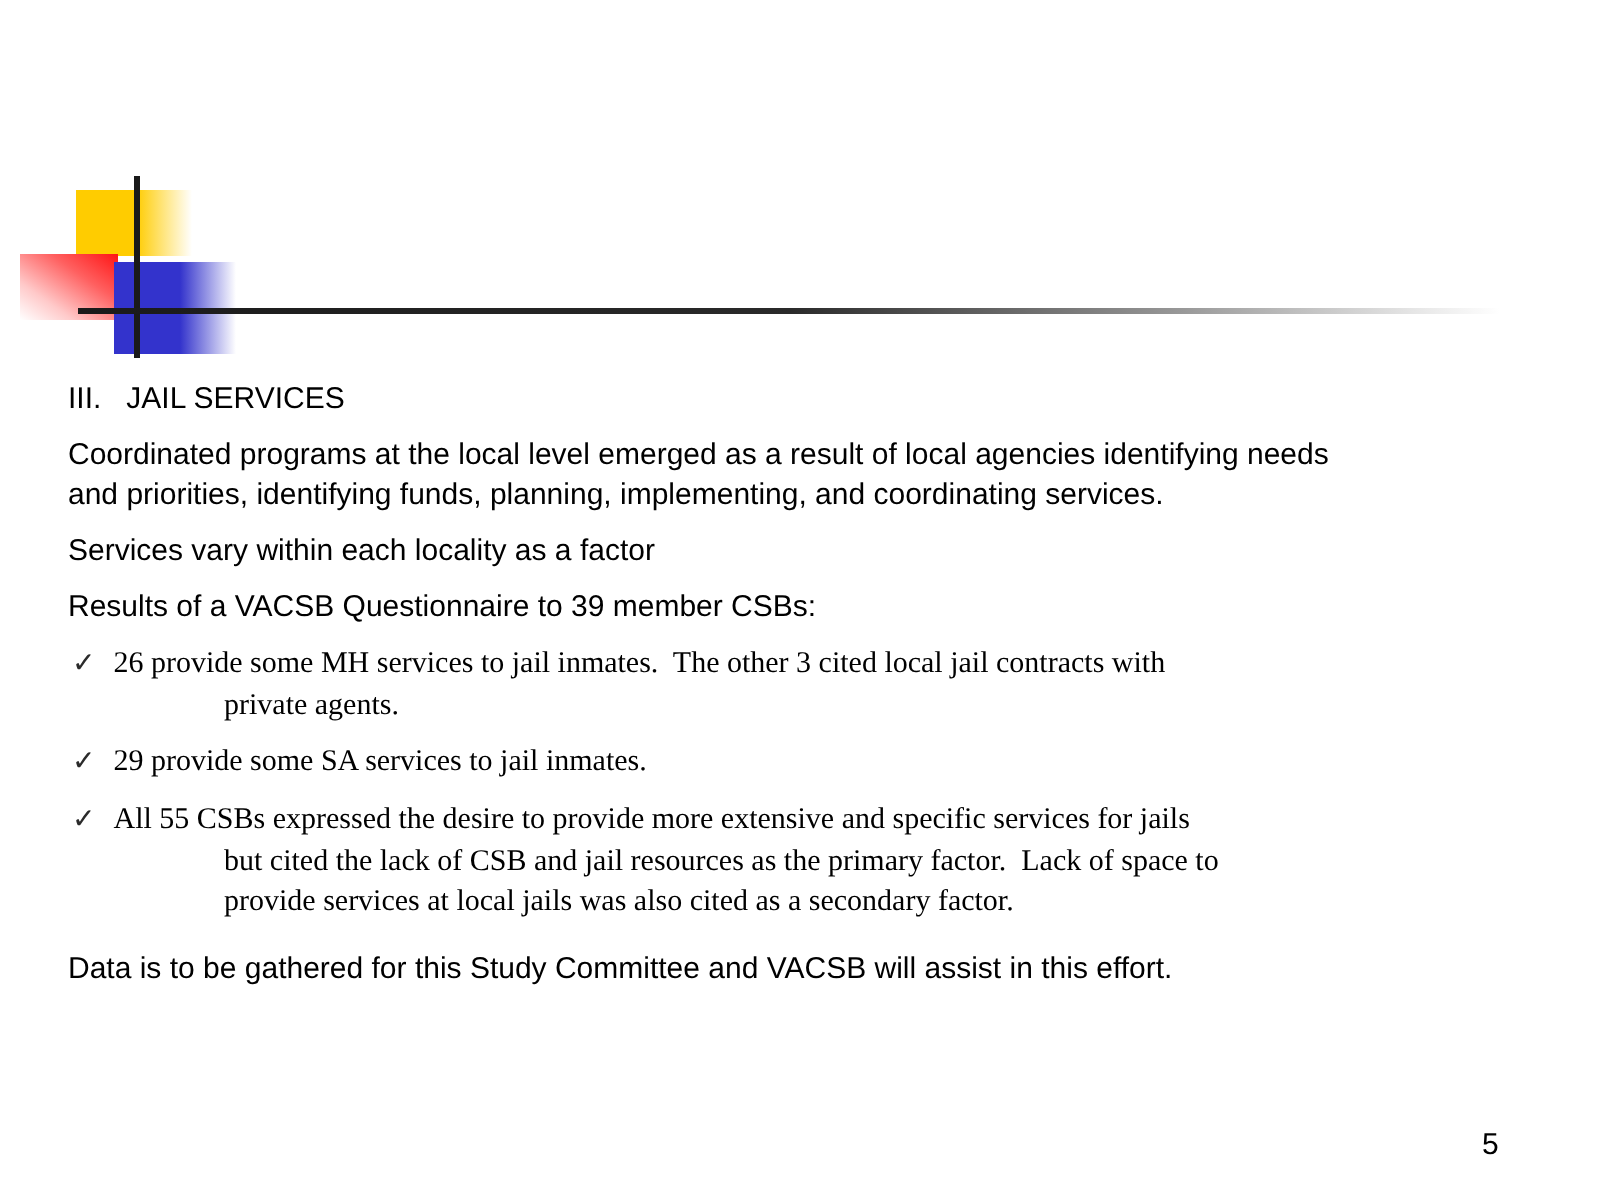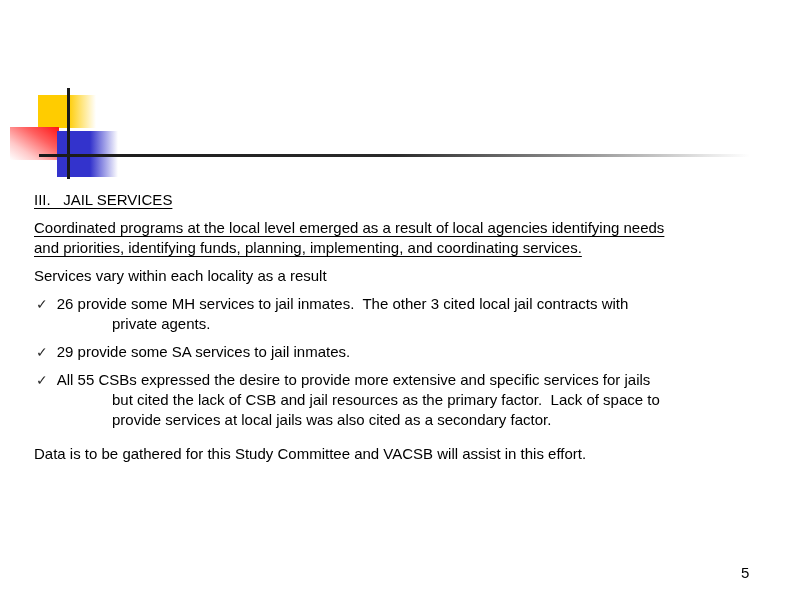--- a/index.html
+++ b/index.html
@@ -35,28 +35,28 @@
       width: 752px;
       font-size: 15px;
       line-height: 20px;
       letter-spacing: 0px;
     }
     .para {
       white-space: pre-wrap;
       margin: 0 0 8px 0;
     }
     .underlined {
-      text-decoration: underline;
       text-underline-offset: 3px;
     }
     .bullet {
       white-space: pre-wrap;
       margin: 0 0 8px 0;
       padding-left: 78px;
       text-indent: -76px;
+      font-family: Liberation Serif, serif;
     }
     .check {
       display: inline;
       margin-right: 9px;
       font-size: 14px;
       color: #2b2b2b;
     }
     .closing {
       margin-top: 14px;
     }
@@ -79,21 +79,22 @@
   <div class="dec dec-blue" style="background: rgb(51, 51, 204);"></div>
   <div class="dec dec-blue-fade" style="background: linear-gradient(to right, rgb(51, 51, 204), rgb(255, 255, 255));"></div>
   <div class="dec dec-vline" style="background: rgb(26, 26, 26);"></div>
   <div class="dec dec-hline" style="background: linear-gradient(to right, rgb(26, 26, 26) 0%, rgb(42, 42, 42) 50%, rgb(154, 154, 154) 78%, rgb(230, 230, 230) 94%, rgb(255, 255, 255) 100%);"></div>
 
   <div class="content">
     <div class="para underlined">III.   JAIL SERVICES</div>
 
     <div class="para underlined">Coordinated programs at the local level emerged as a result of local agencies identifying needs
 and priorities, identifying funds, planning, implementing, and coordinating services.</div>
-    <div class="para">Services vary within each locality as a result</div>
+    <div class="para">Services vary within each locality as a factor</div>
+    <div class="para underlined">Results of a VACSB Questionnaire to 39 member CSBs:</div>
 
     <div class="bullet"><span class="check">✓</span><span>26 provide some MH services to jail inmates.  The other 3 cited local jail contracts with
 private agents.</span></div>
 
     <div class="bullet"><span class="check">✓</span><span>29 provide some SA services to jail inmates.</span></div>
 
 
     <div class="bullet"><span class="check">✓</span><span>All 55 CSBs expressed the desire to provide more extensive and specific services for jails
 but cited the lack of CSB and jail resources as the primary factor.  Lack of space to
 provide services at local jails was also cited as a secondary factor.</span></div>

